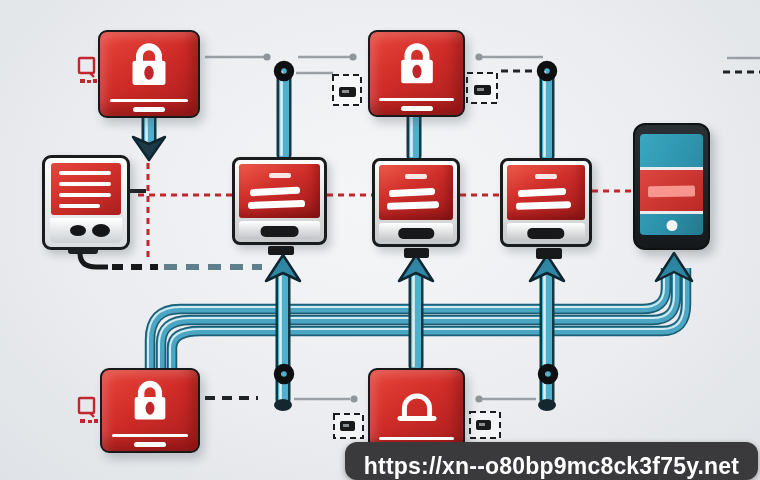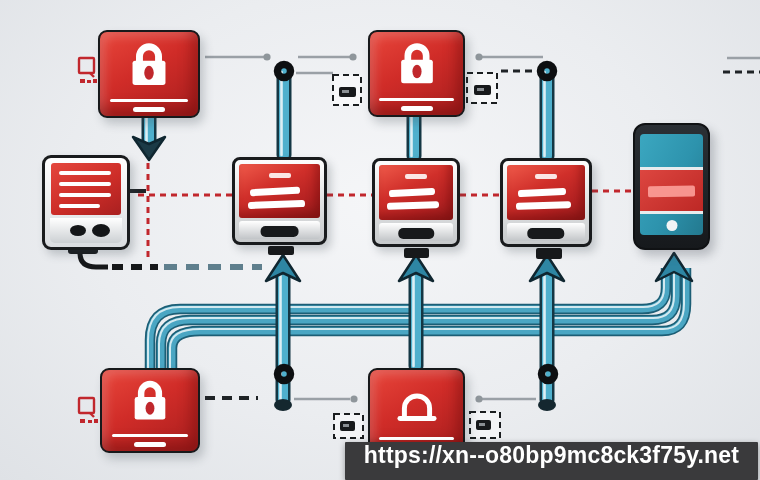--- a/index.html
+++ b/index.html
@@ -40,22 +40,22 @@
   
   .phone{border:2px solid #101214;border-radius:12px;background:linear-gradient(#2b3035,#16191c);
     box-shadow:5px 6px 10px rgba(60,70,80,.28);}
   .phone-screen{position:absolute;left:5px;right:5px;top:9px;bottom:13px;border-radius:4px;overflow:hidden;
     background:linear-gradient(115deg,#3ba7c0 0%,#2d93ad 55%,#23798f 100%);}
   .phone-panel{position:absolute;left:0;right:0;top:33%;height:40%;
     background:linear-gradient(140deg,#dd4640,#bd2825);border-top:3px solid #e8ecee;border-bottom:3px solid #e8ecee;}
   .phone-bar{position:absolute;left:12%;width:74%;top:38%;height:11px;background:rgba(255,166,160,.85);border-radius:2px;transform:rotate(-1deg);}
   .phone-home{position:absolute;left:50%;transform:translateX(-50%);bottom:4px;width:11px;height:11px;background:#f2f4f5;border-radius:50%;}
   
-  .urlbar{position:absolute;z-index:3;background:#3a3a3c;border-radius:1px;
-    box-shadow:0 2px 6px rgba(0,0,0,.35);display:flex;align-items:flex-start;justify-content:center;}
+  .urlbar{position:absolute;z-index:3;background:#3a3a3c;border-radius:12px;
+    box-shadow:0 2px 6px rgba(0,0,0,.35);display:flex;align-items:flex-end;justify-content:center;}
   .urlbar span{color:#ffffff;font-weight:bold;font-size:23px;letter-spacing:.2px;}
 </style>
 </head>
 <body>
 
 <div class="stage">
 
   <svg class="connectors" width="760" height="480" viewBox="0 0 760 480">
 
     <g stroke="#9aa0a6" stroke-width="2.5" fill="none">

